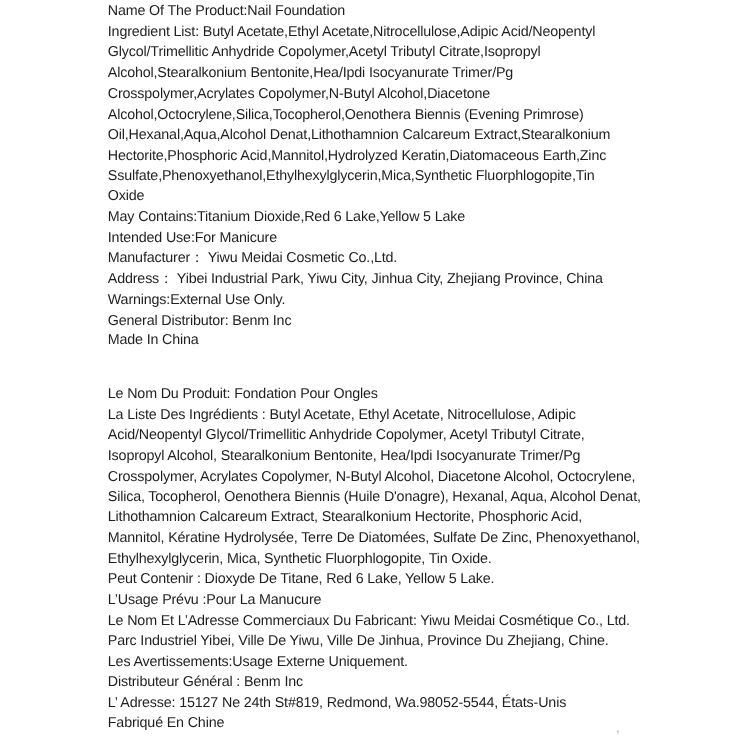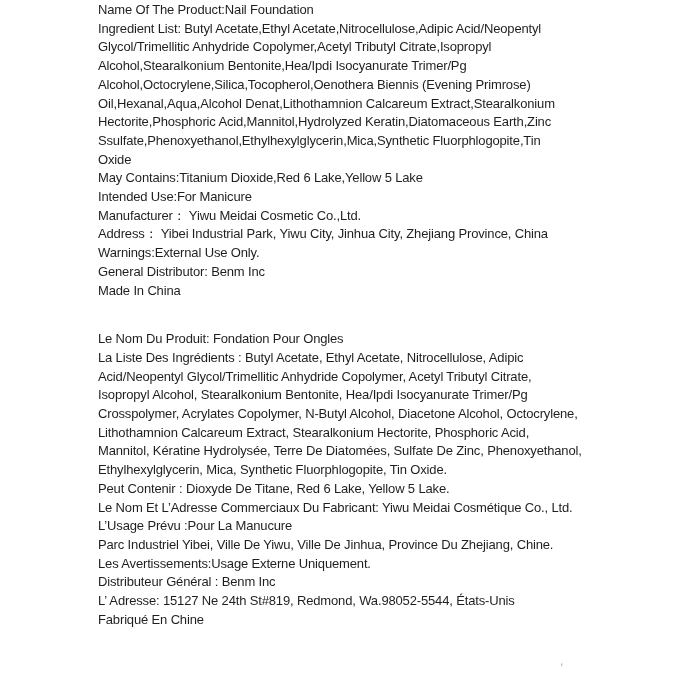--- a/index.html
+++ b/index.html
@@ -45,45 +45,47 @@
 </head>
 <body>
 
 <div class="page">
   <div class="text-block" id="lines-container">
       <div class="section">
         <div class="line">Name Of The Product:Nail Foundation</div>
         <div class="line">Ingredient List: Butyl Acetate,Ethyl Acetate,Nitrocellulose,Adipic Acid/Neopentyl</div>
         <div class="line">Glycol/Trimellitic Anhydride Copolymer,Acetyl Tributyl Citrate,Isopropyl</div>
         <div class="line">Alcohol,Stearalkonium Bentonite,Hea/Ipdi Isocyanurate Trimer/Pg</div>
+        <div class="line">Crosspolymer,Acrylates Copolymer,N-Butyl Alcohol,Diacetone</div>
         <div class="line">Alcohol,Octocrylene,Silica,Tocopherol,Oenothera Biennis (Evening Primrose)</div>
         <div class="line">Oil,Hexanal,Aqua,Alcohol Denat,Lithothamnion Calcareum Extract,Stearalkonium</div>
         <div class="line">Hectorite,Phosphoric Acid,Mannitol,Hydrolyzed Keratin,Diatomaceous Earth,Zinc</div>
         <div class="line">Ssulfate,Phenoxyethanol,Ethylhexylglycerin,Mica,Synthetic Fluorphlogopite,Tin</div>
         <div class="line">Oxide</div>
         <div class="line">May Contains:Titanium Dioxide,Red 6 Lake,Yellow 5 Lake</div>
         <div class="line">Intended Use:For Manicure</div>
         <div class="line">Manufacturer：  Yiwu Meidai Cosmetic Co.,Ltd.</div>
         <div class="line">Address：  Yibei Industrial Park, Yiwu City, Jinhua City, Zhejiang Province, China</div>
         <div class="line">Warnings:External Use Only.</div>
         <div class="line">General Distributor: Benm Inc</div>
         <div class="line">Made In China</div>
       </div>
       <div class="section">
         <div class="line">Le Nom Du Produit: Fondation Pour Ongles</div>
         <div class="line">La Liste Des Ingrédients : Butyl Acetate, Ethyl Acetate, Nitrocellulose, Adipic</div>
         <div class="line">Acid/Neopentyl Glycol/Trimellitic Anhydride Copolymer, Acetyl Tributyl Citrate,</div>
         <div class="line">Isopropyl Alcohol, Stearalkonium Bentonite, Hea/Ipdi Isocyanurate Trimer/Pg</div>
         <div class="line">Crosspolymer, Acrylates Copolymer, N-Butyl Alcohol, Diacetone Alcohol, Octocrylene,</div>
+        <div class="line">Silica, Tocopherol, Oenothera Biennis (Huile D'onagre), Hexanal, Aqua, Alcohol Denat,</div>
         <div class="line">Lithothamnion Calcareum Extract, Stearalkonium Hectorite, Phosphoric Acid,</div>
         <div class="line">Mannitol, Kératine Hydrolysée, Terre De Diatomées, Sulfate De Zinc, Phenoxyethanol,</div>
         <div class="line">Ethylhexylglycerin, Mica, Synthetic Fluorphlogopite, Tin Oxide.</div>
         <div class="line">Peut Contenir : Dioxyde De Titane, Red 6 Lake, Yellow 5 Lake.</div>
+        <div class="line">L’Usage Prévu :Pour La Manucure</div>
         <div class="line">Le Nom Et L’Adresse Commerciaux Du Fabricant: Yiwu Meidai Cosmétique Co., Ltd.</div>
-        <div class="line">L’Usage Prévu :Pour La Manucure</div>
         <div class="line">Parc Industriel Yibei, Ville De Yiwu, Ville De Jinhua, Province Du Zhejiang, Chine.</div>
         <div class="line">Les Avertissements:Usage Externe Uniquement.</div>
         <div class="line">Distributeur Général : Benm Inc</div>
         <div class="line">L’ Adresse: 15127 Ne 24th St#819, Redmond, Wa.98052-5544, États-Unis</div>
         <div class="line">Fabriqué En Chine</div>
       </div>
     </div>
   <span class="stray">,</span>
 </div>
 

